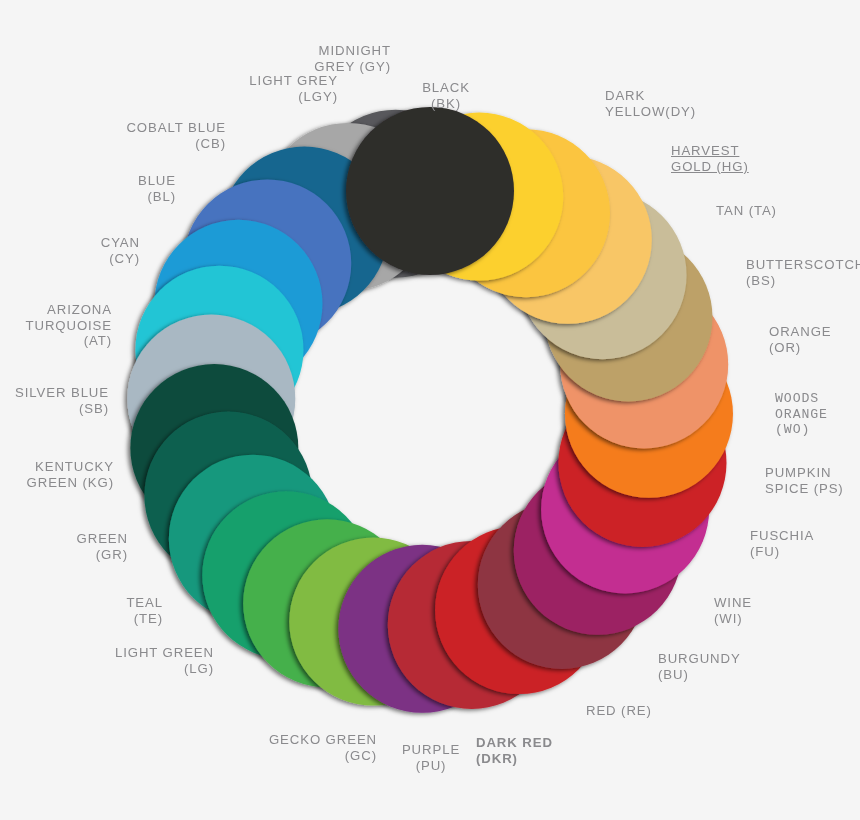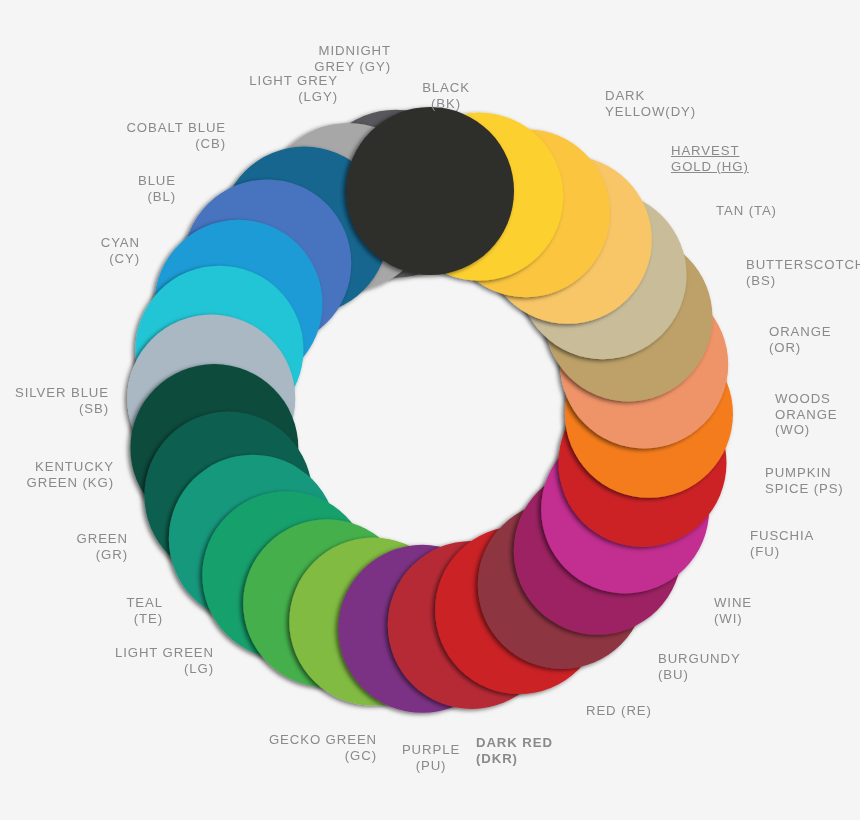--- a/index.html
+++ b/index.html
@@ -97,33 +97,34 @@
       </g>
   </svg>
 
   <div id="label-layer">
       <div class="swatch-label align-center" style="left: 446px; top: 36px; margin-top: 44px;"><div>BLACK</div><div>(BK)</div></div>
       <div class="swatch-label align-left" style="left: 605px; top: 88px;"><div>DARK</div><div>YELLOW(DY)</div></div>
       <div class="swatch-label align-left" style="left: 671px; top: 143px; text-decoration: underline;"><div>HARVEST</div><div>GOLD (HG)</div></div>
       <div class="swatch-label align-left" style="left: 716px; top: 203px;"><div>TAN (TA)</div></div>
       <div class="swatch-label align-left" style="left: 746px; top: 257px;"><div>BUTTERSCOTCH</div><div>(BS)</div></div>
       <div class="swatch-label align-left" style="left: 769px; top: 324px;"><div>ORANGE</div><div>(OR)</div></div>
-      <div class="swatch-label align-left" style="left: 775px; top: 391px;"><div>WOODS</div><div>ORANGE</div><div>(WO)</div></div>
+      <div class="swatch-label align-left" style="left: 775px; top: 391px; font-family: Liberation Mono, monospace;"><div>WOODS</div><div>ORANGE</div><div>(WO)</div></div>
       <div class="swatch-label align-left" style="left: 765px; top: 465px;"><div>PUMPKIN</div><div>SPICE (PS)</div></div>
       <div class="swatch-label align-left" style="left: 750px; top: 528px;"><div>FUSCHIA</div><div>(FU)</div></div>
       <div class="swatch-label align-left" style="left: 714px; top: 595px;"><div>WINE</div><div>(WI)</div></div>
       <div class="swatch-label align-left" style="left: 658px; top: 651px;"><div>BURGUNDY</div><div>(BU)</div></div>
       <div class="swatch-label align-left" style="left: 586px; top: 703px;"><div>RED (RE)</div></div>
       <div class="swatch-label align-left" style="left: 476px; top: 735px; font-weight: bold;"><div>DARK RED</div><div>(DKR)</div></div>
       <div class="swatch-label align-center" style="left: 431px; top: 742px;"><div>PURPLE</div><div>(PU)</div></div>
       <div class="swatch-label align-right" style="left: 377px; top: 732px;"><div>GECKO GREEN</div><div>(GC)</div></div>
       <div class="swatch-label align-right" style="left: 214px; top: 645px;"><div>LIGHT GREEN</div><div>(LG)</div></div>
       <div class="swatch-label align-right" style="left: 163px; top: 595px;"><div>TEAL</div><div>(TE)</div></div>
       <div class="swatch-label align-right" style="left: 128px; top: 531px;"><div>GREEN</div><div>(GR)</div></div>
       <div class="swatch-label align-right" style="left: 114px; top: 459px;"><div>KENTUCKY</div><div>GREEN (KG)</div></div>
       <div class="swatch-label align-right" style="left: 109px; top: 385px;"><div>SILVER BLUE</div><div>(SB)</div></div>
+      <div class="swatch-label align-right" style="left: 112px; top: 302px;"><div>ARIZONA</div><div>TURQUOISE</div><div>(AT)</div></div>
       <div class="swatch-label align-right" style="left: 140px; top: 235px;"><div>CYAN</div><div>(CY)</div></div>
       <div class="swatch-label align-right" style="left: 176px; top: 173px;"><div>BLUE</div><div>(BL)</div></div>
       <div class="swatch-label align-right" style="left: 226px; top: 120px;"><div>COBALT BLUE</div><div>(CB)</div></div>
       <div class="swatch-label align-right" style="left: 302px; top: 73px; margin-left: 36px;"><div>LIGHT GREY</div><div>(LGY)</div></div>
       <div class="swatch-label align-right" style="left: 391px; top: 43px;"><div>MIDNIGHT</div><div>GREY (GY)</div></div>
     </div>
 </div>
 
 </body></html>

